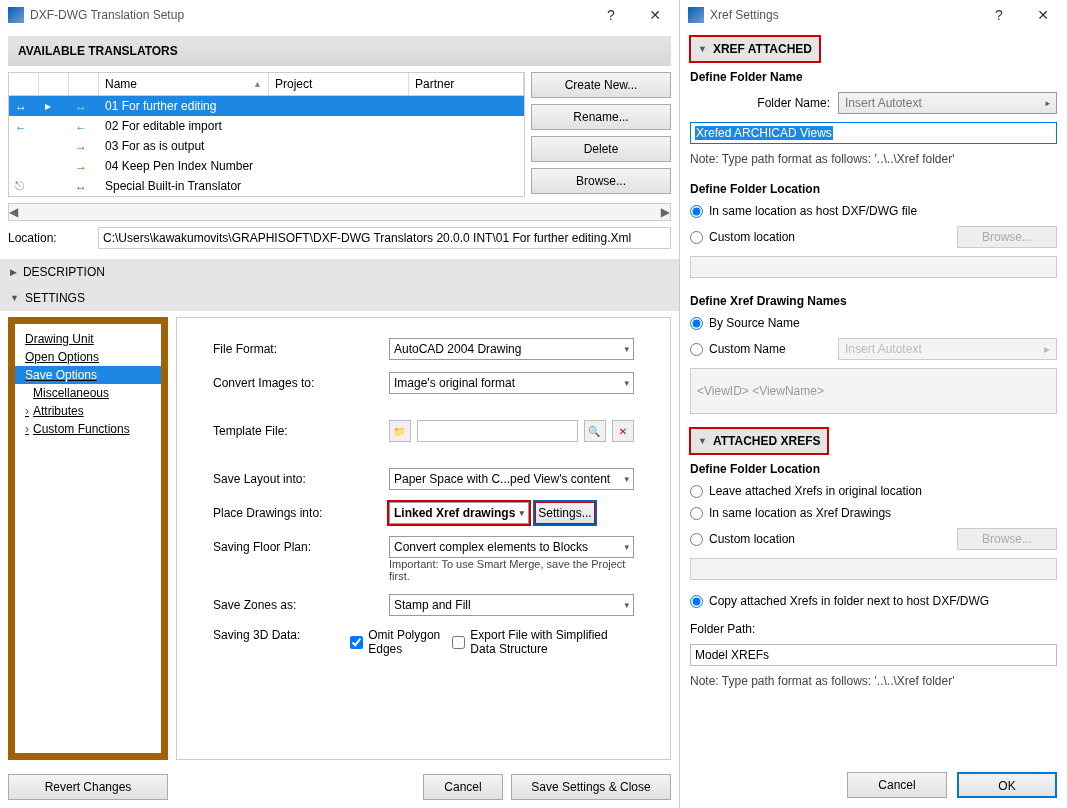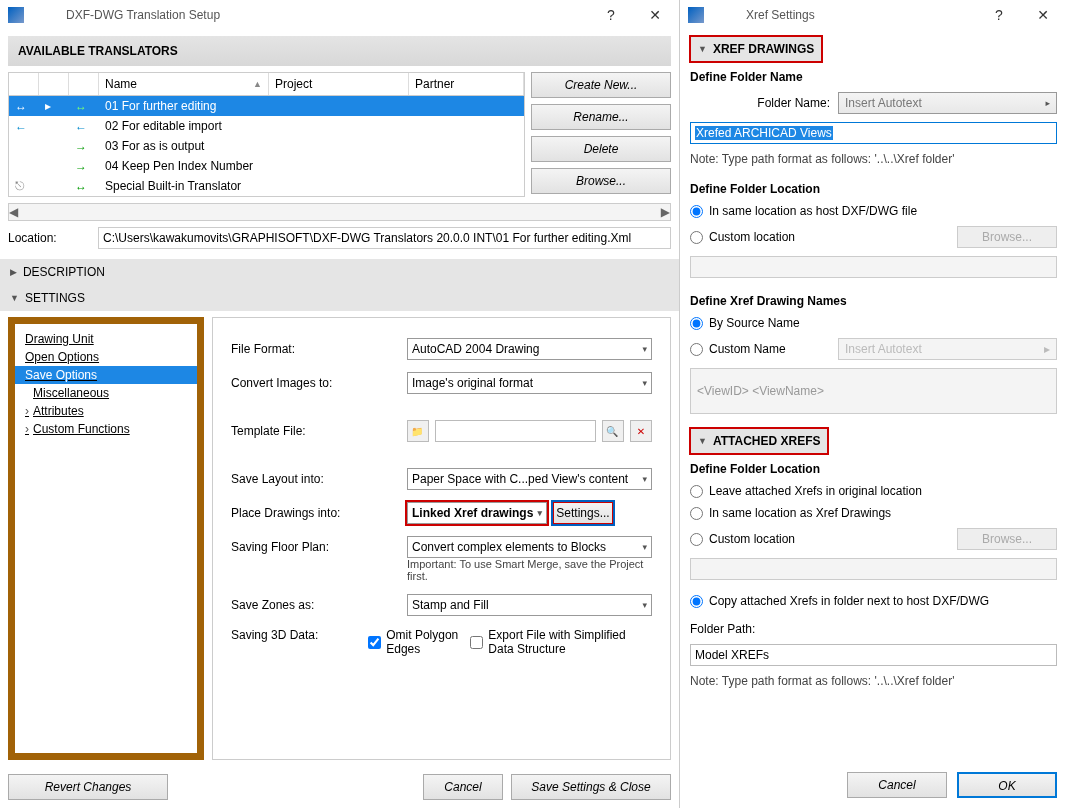--- a/index.html
+++ b/index.html
@@ -1,51 +1,51 @@
 <!DOCTYPE html>
 <html><head>
 <meta charset="utf-8">
 <style>
 * { box-sizing: border-box; margin: 0; padding: 0; font-family: "Segoe UI", Tahoma, sans-serif; font-size: 12px; }
 body { background: #fff; display: flex; width: 1067px; height: 808px; }
 .dialog-left { width: 680px; border-right: 1px solid #ccc; display: flex; flex-direction: column; height: 100%; background: #fff; }
 .dialog-right { flex: 1; display: flex; flex-direction: column; height: 100%; background: #fff; }
 .titlebar { height: 30px; display: flex; align-items: center; padding: 0 2px 0 8px; background: #fff; }
 .titlebar .app-icon { width: 16px; height: 16px; background: linear-gradient(135deg,#0060c0,#79c); margin-right: 6px; }
-.titlebar .title { flex: 1; color: #555; margin-left: 36px; }
+.titlebar .title { flex: 1; color: #555; }
 .titlebar .win-btn { width: 44px; height: 28px; text-align: center; line-height: 28px; font-size: 14px; color: #333; }
 .section-header { background: #e5e5e5; padding: 6px 10px; font-weight: normal; display: flex; align-items: center; }
 .section-header.collapsible::before { content: "▼"; font-size: 9px; margin-right: 6px; color: #555; }
 .section-header.collapsed::before { content: "▶"; font-size: 9px; margin-right: 6px; color: #555; }
 .avail-header { background: linear-gradient(#e4e4e4,#d8d8d8); padding: 8px 10px; font-weight: bold; margin: 6px 8px 0 8px; }
 .translators-area { display: flex; margin: 6px 8px; gap: 6px; }
 .tbl-wrap { flex: 1; border: 1px solid #ccc; }
 .tbl-header { display: flex; background: #fff; border-bottom: 1px solid #ccc; }
 .tbl-header .col { padding: 4px 6px; border-right: 1px solid #ddd; }
 .col-a { width: 30px; }
 .col-b { width: 30px; }
 .col-c { width: 30px; }
 .col-name { width: 170px; display: flex; justify-content: space-between; align-items: center; }
 .col-proj { width: 140px; }
 .col-part { flex: 1; }
 .tbl-row { display: flex; height: 20px; align-items: center; }
 .tbl-row .cell { padding: 2px 6px; }
 .tbl-row.selected { background: #1d87e4; color: #fff; }
 .btn-stack { width: 140px; display: flex; flex-direction: column; gap: 6px; }
-.btn { background: linear-gradient(#f4f4f4,#e2e2e2); border: 1px solid #aaa; height: 26px; text-align: center; line-height: 24px; cursor: pointer; font-style: italic; }
+.btn { background: linear-gradient(#f4f4f4,#e2e2e2); border: 1px solid #aaa; height: 26px; text-align: center; line-height: 24px; cursor: pointer; }
 .scroll-placeholder { height: 18px; background: #f4f4f4; border: 1px solid #ccc; margin: 0 8px; display: flex; justify-content: space-between; align-items: center; font-size: 9px; color: #666; }
 .loc-row { display: flex; align-items: center; margin: 6px 8px 10px 8px; gap: 10px; }
 .loc-row .loc-label { width: 80px; }
 .loc-row input { flex: 1; border: 1px solid #ccc; padding: 3px 4px; background: #fff; }
 .settings-body { display: flex; margin: 6px 8px; gap: 8px; flex: 1; }
 .settings-nav { width: 200px; border: 7px solid #a16207; padding: 6px 0; text-decoration: underline; }
 .nav-item { padding: 2px 10px; }
 .nav-item.parent::before { content: "›"; margin-right: 4px; color: #555; }
 .nav-item.selected { background: #1d87e4; color: #fff; }
-.settings-panel { flex: 1; border: 1px solid #ccc; padding: 20px 18px; display: flex; flex-direction: column; gap: 12px; }
+.settings-panel { flex: 1; border: 1px solid #ccc; padding: 20px 36px; display: flex; flex-direction: column; gap: 12px; }
 .form-row { display: flex; align-items: center; gap: 6px; }
 .form-row .flabel { width: 170px; }
 .select { border: 1px solid #999; background: #fff; padding: 3px 4px; flex: 1; display: flex; justify-content: space-between; align-items: center; }
 .select .caret { font-size: 9px; color: #555; }
 .form-row .smallbtn { width: 60px; border: 1px solid #999; background: linear-gradient(#f4f4f4,#e2e2e2); text-align: center; padding: 3px 0; }
 .icon-btn { width: 22px; height: 22px; border: 1px solid #bbb; background: #f0f0f0; display: inline-flex; align-items: center; justify-content: center; font-size: 10px; }
 .footer { display: flex; justify-content: space-between; margin: 8px; gap: 8px; }
 .footer .spacer { flex: 1; }
 .footer .btn { width: 160px; }
 .footer-left-btn { width: 170px; }
@@ -245,21 +245,21 @@
 <div class="dialog-right">
   <div class="titlebar">
     <span class="app-icon"></span>
     <span class="title">Xref Settings</span>
     <span class="win-btn">?</span>
     <span class="win-btn">✕</span>
   </div>
 
   <div class="right-body">
     <div><span class="group-header boxed">
-          <b>XREF DRAWINGS</b>
+          <b>XREF ATTACHED</b>
         </span></div>
 
     <div class="r-label">Define Folder Name</div>
     <div class="r-row">
       <span class="rl">Folder Name:</span>
       <div class="autotext">
           <span>Insert Autotext</span>
           <span class="tri">▸</span>
         </div>
     </div>

